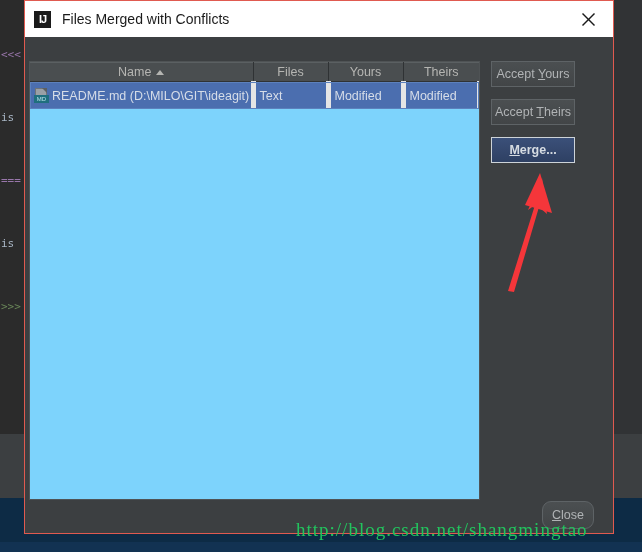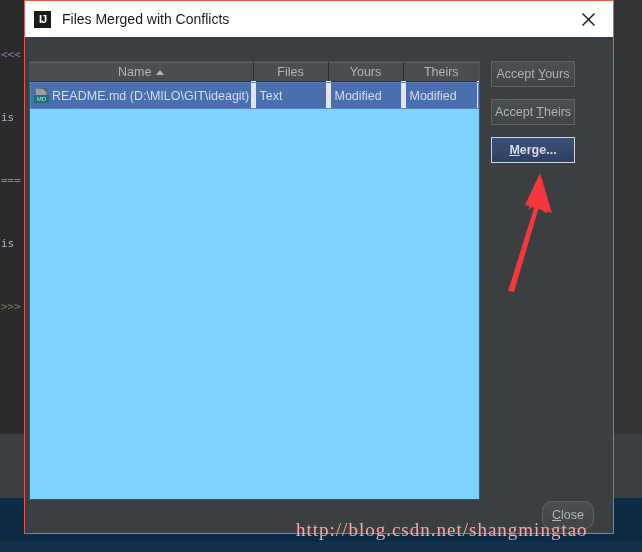--- a/index.html
+++ b/index.html
@@ -67,21 +67,21 @@
     background: #123252;
   }
 
   
   #watermark {
     position: absolute;
     left: 296px; top: 519px;
     font-family: "Liberation Serif", serif;
     font-size: 19px;
     letter-spacing: 1px;
-    color: #fca5a5;
+    color: #22c55e;
     white-space: nowrap;
     z-index: 40;
   }
 
   
   #dialog {
     position: absolute;
     left: 24px; top: 0px;
     width: 590px; height: 534px;
     border: 1px solid #e05a50;

